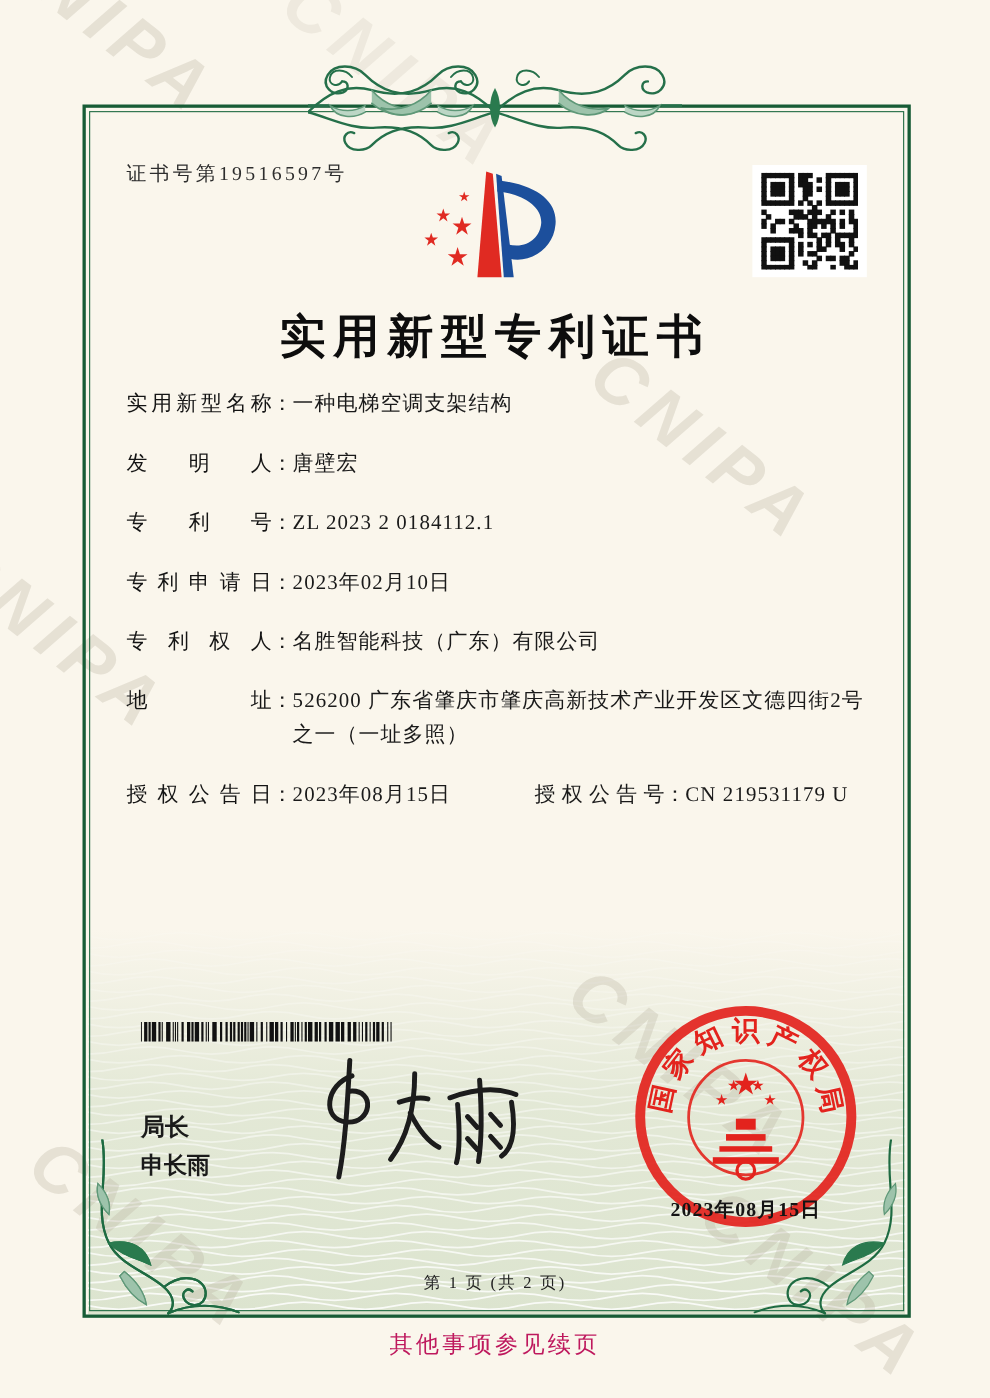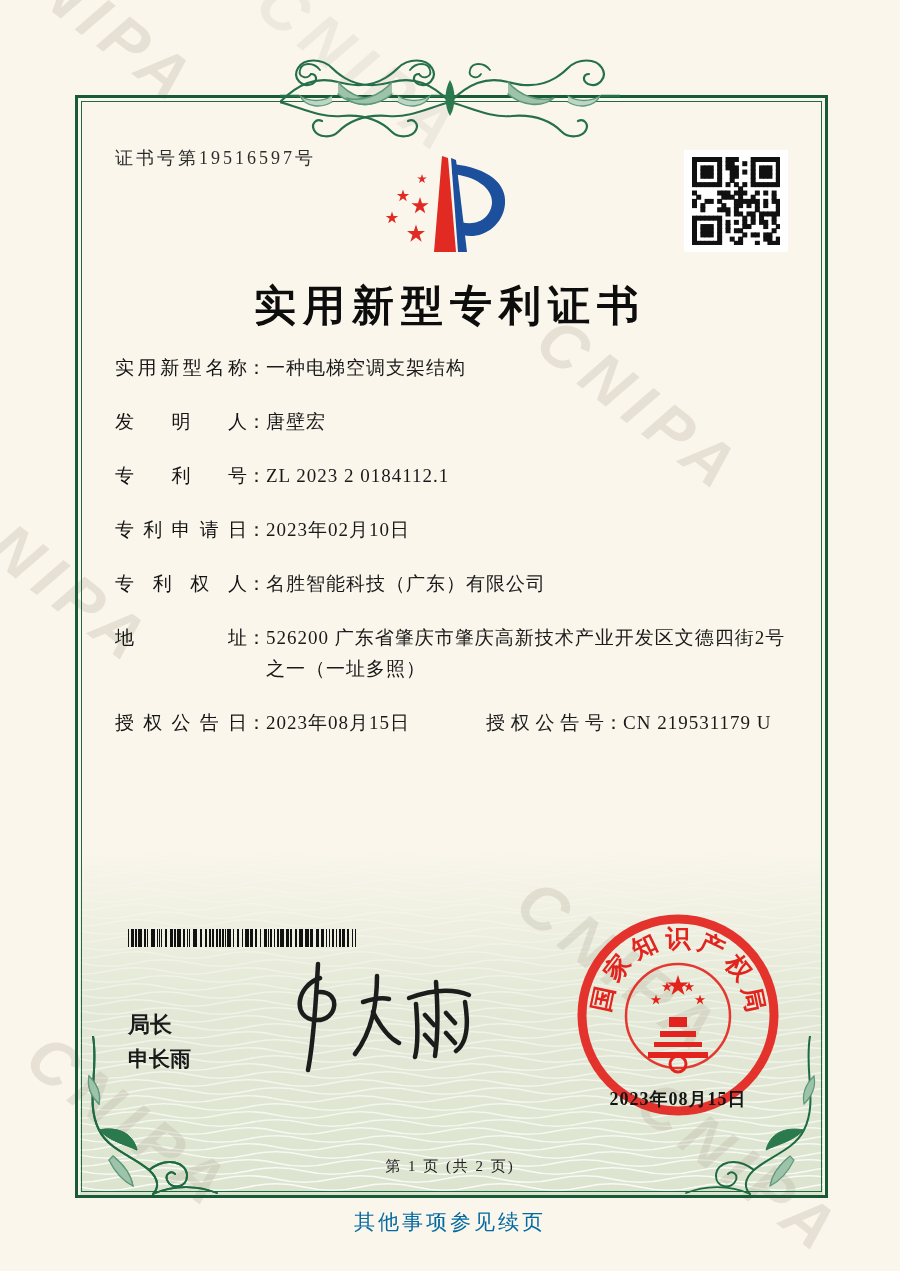--- a/index.html
+++ b/index.html
@@ -68,21 +68,21 @@
     font-family:"Liberation Sans","DejaVu Sans",sans-serif;z-index:2;
   }
   .signature{position:absolute;left:268px;top:958px;z-index:2;}
   .seal{position:absolute;left:575px;top:912px;width:206px;height:206px;z-index:3;}
   .page-number{
     position:absolute;left:0;right:0;top:1157px;text-align:center;font-size:15px;
     letter-spacing:2px;z-index:2;color:#222;
   }
   .continuation-note{
     position:absolute;left:0;right:0;top:1208px;text-align:center;font-size:21px;
-    letter-spacing:3px;z-index:2;color:#0369a1;
+    letter-spacing:3px;z-index:2;color:#be185d;
   }
   .ornament{position:absolute;left:280px;top:56px;z-index:2;}
   .corner{position:absolute;z-index:2;}
   .corner.left{left:79px;top:1036px;}
   .corner.right{left:664px;top:1036px;}
 </style>
 </head>
 <body>
 
 <div class="page">

